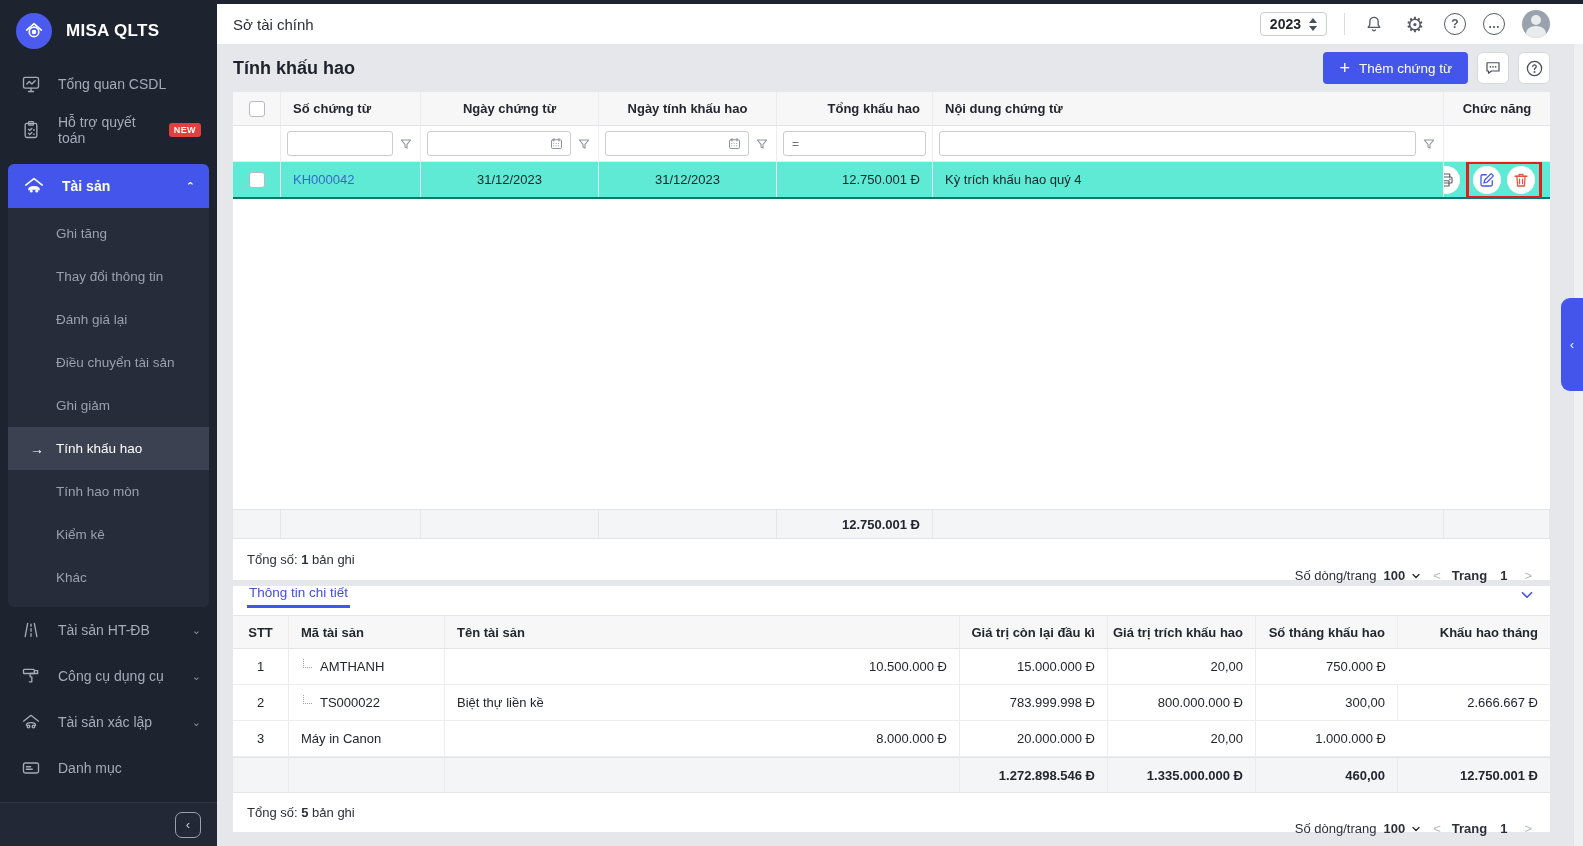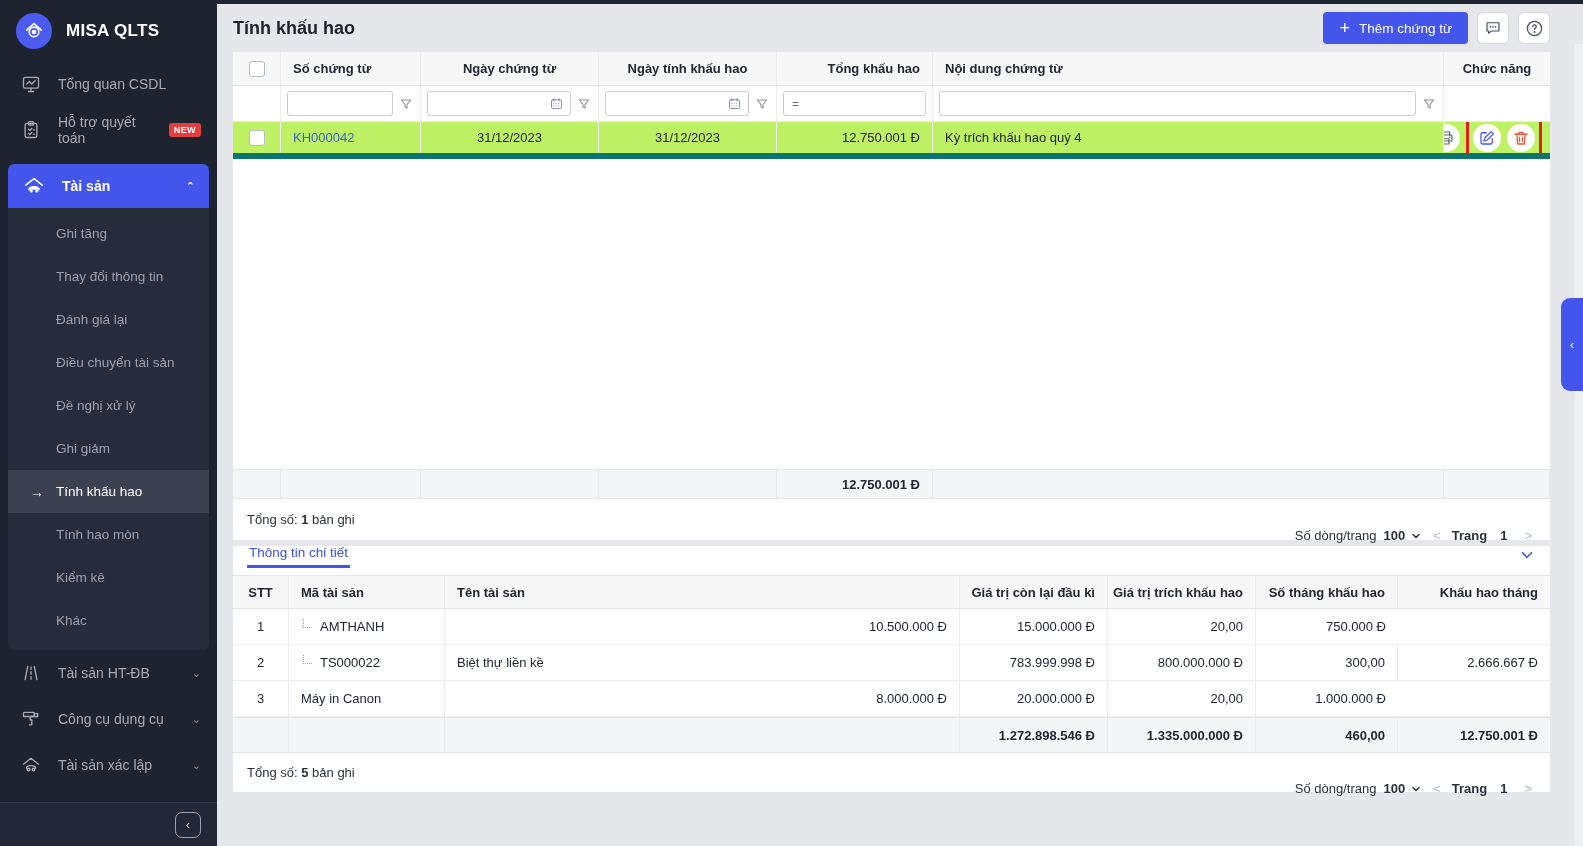--- a/index.html
+++ b/index.html
@@ -65,21 +65,21 @@
   .cell { padding:0 12px; display:flex; align-items:center; border-right:1px solid #ececef; overflow:hidden; white-space:nowrap; }
   .cell:last-child { border-right:none; }
   .thead { background:#f7f7f8; border-bottom:1px solid #e3e4e8; height:34px; font-weight:700; color:#23272f; }
   .al-c { justify-content:center; } .al-r { justify-content:flex-end; }
   .filter-row { height:36px; border-bottom:1px solid #e9eaee; }
   .filter-row .cell { padding:0 6px; gap:5px; }
   .f-input { flex:1; height:25px; border:1px solid #c9ccd4; border-radius:3px; background:#fff; display:flex; align-items:center; padding:0 6px; gap:6px; min-width:0; }
   .f-input input { border:none; outline:none; width:100%; min-width:0; font-family:inherit; font-size:13px; background:transparent; }
   .f-ic { color:#8d929c; flex:none; display:flex; cursor:pointer; }
   .eq { font-size:12px; color:#6b7077; padding:0 2px; }
-  .data-row { height:37px; background:#bef264; border-bottom:6px solid #0f766e; }
+  .data-row { height:37px; background:#5eead4; border-bottom:2px solid #0f766e; }
   .link { color:#3b66d0; cursor:pointer; }
   .filler { flex:1; background:#fff; }
   .sum-row { height:30px; background:#f4f5f7; border-top:1px solid #e3e4e8; border-bottom:1px solid #e3e4e8; font-weight:700; }
   .sum-row .cell { border-right:1px solid #e6e7ea; }
   .table-footer { height:41px; display:flex; align-items:center; padding:0 14px; color:#2b2f38; }
   .tf-right { margin-left:auto; display:flex; align-items:flex-start; gap:7px;margin-top:32px; }
   .bold { font-weight:700; }
   .psize { display:flex; align-items:center; gap:5px; font-weight:700; cursor:pointer; }
   .pg-arrow { color:#b3b8c0; font-size:13px; padding:0 4px; cursor:pointer; }
   .pg-num { font-weight:700; padding:0 6px; }
@@ -164,23 +164,20 @@
         <div class="sub-item">
             <span>Thay đổi thông tin</span>
           </div>
         <div class="sub-item">
             <span>Đánh giá lại</span>
           </div>
         <div class="sub-item">
             <span>Điều chuyển tài sản</span>
           </div>
         <div class="sub-item">
-            <span>Đề nghị xử lý</span>
-          </div>
-        <div class="sub-item">
             <span>Ghi giảm</span>
           </div>
         <div class="sub-item active">
           <span class="arrow">→</span>
           <span>Tính khấu hao</span>
         </div>
         <div class="sub-item">
             <span>Tính hao mòn</span>
           </div>
         <div class="sub-item">
@@ -238,20 +235,43 @@
     </div>
 
     <div class="side-footer">
       <button class="collapse-btn">‹</button>
     </div>
   </aside>
 
   <div class="main">
     <div class="top-dark"></div>
 
+    <div class="topbar">
+      <span class="crumb">Sở tài chính</span>
+      <div class="tb-right">
+        <div class="year-box">
+          <span>2023</span>
+          <span class="spin">
+              <i class="up"></i>
+              <i class="dn"></i>
+            </span>
+        </div>
+        <div class="tb-sep"></div>
+        <span class="tb-ic">
+          <svg width="20" height="20" viewBox="0 0 24 24" fill="none" stroke="#555a64" stroke-width="1.6" stroke-linecap="round" stroke-linejoin="round">
+            <path d="M12 4a5 5 0 0 0-5 5v4l-2 3h14l-2-3V9a5 5 0 0 0-5-5z"></path>
+            <path d="M10.3 19a1.8 1.8 0 0 0 3.4 0"></path>
+          </svg>
+        </span>
+        <span class="tb-ic gear-glyph">⚙</span>
+        <span class="circ-ic">?</span>
+        <span class="circ-ic">…</span>
+        <span class="avatar"></span>
+      </div>
+    </div>
 
     <div class="content">
 
       <div class="page-head">
         <span class="page-title">Tính khấu hao</span>
         <div class="ph-right">
           <button class="btn-primary">
             <span class="plus">+</span>
             <span>Thêm chứng từ</span>
           </button>

